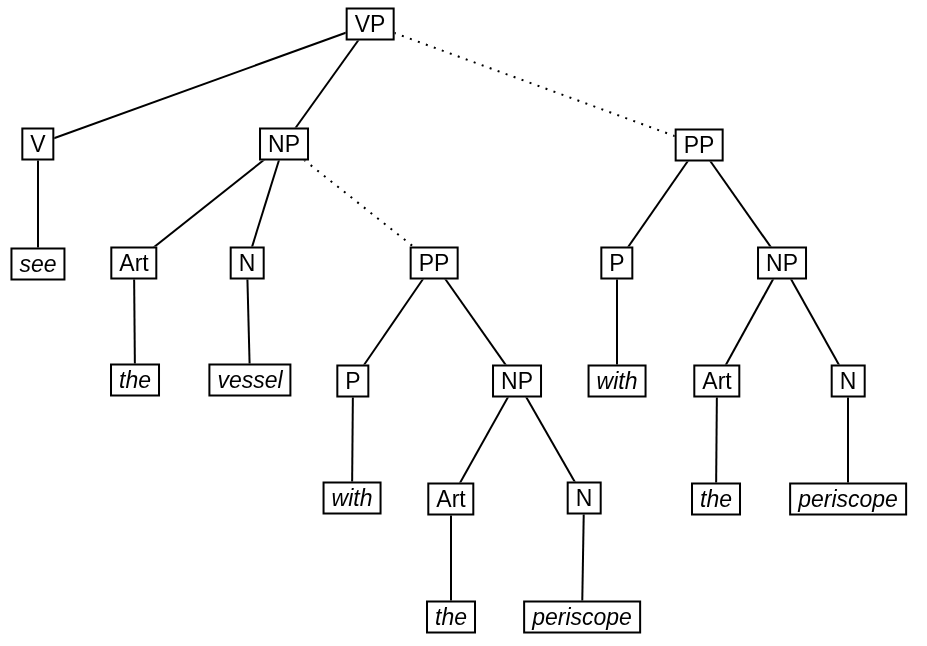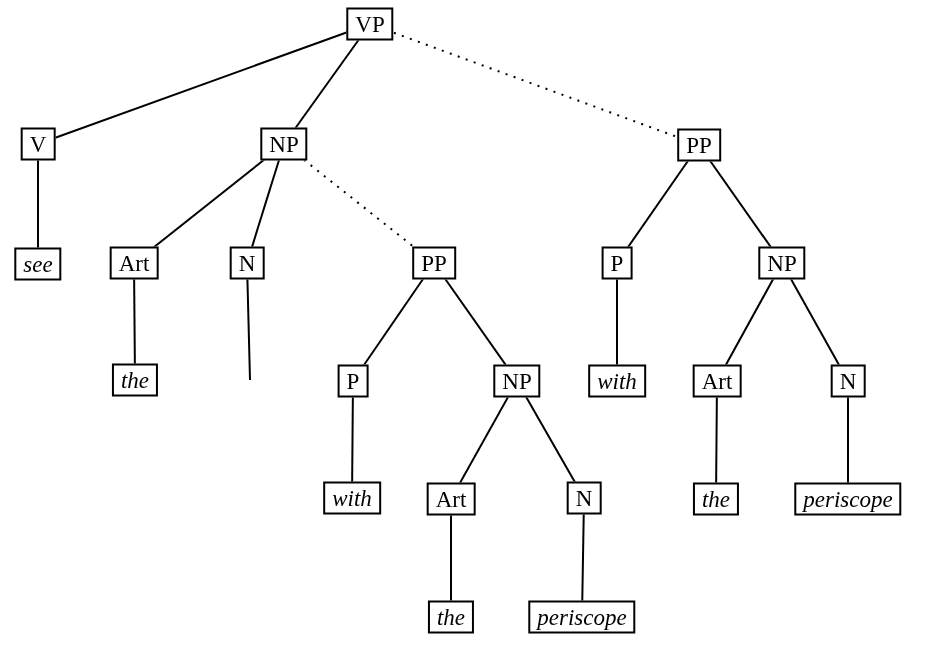--- a/index.html
+++ b/index.html
@@ -30,21 +30,20 @@
   line.edge.dotted {
     stroke-dasharray: 2 6.5;
   }
   .nodes-layer {
     position: absolute;
     left: 0;
     top: 0;
     width: 927px;
     height: 646px;
     z-index: 2;
-    font-family: Liberation Serif, serif;
   }
   .node {
     position: absolute;
     transform: translate(-50%, -50%);
     border: 2px solid #000000;
     background: #ffffff;
     color: #000000;
     padding: 1px 7px;
     font-size: 23px;
     line-height: 27px;
@@ -90,20 +89,21 @@
       <div class="node nonterminal" style="left: 38px; top: 144px;">V</div>
       <div class="node nonterminal" style="left: 284px; top: 144px;">NP</div>
       <div class="node nonterminal" style="left: 699px; top: 145px;">PP</div>
       <div class="node terminal" style="left: 38px; top: 264px; text-align: center;">see</div>
       <div class="node nonterminal" style="left: 134px; top: 263px;">Art</div>
       <div class="node nonterminal" style="left: 247px; top: 263px;">N</div>
       <div class="node nonterminal" style="left: 434px; top: 263px;">PP</div>
       <div class="node nonterminal" style="left: 617px; top: 263px;">P</div>
       <div class="node nonterminal" style="left: 782px; top: 263px;">NP</div>
       <div class="node terminal" style="left: 135px; top: 380px;">the</div>
+      <div class="node terminal" style="left: 250px; top: 380px;">vessel</div>
       <div class="node nonterminal" style="left: 353px; top: 381px;">P</div>
       <div class="node nonterminal" style="left: 517px; top: 381px;">NP</div>
       <div class="node terminal" style="left: 617px; top: 381px;">with</div>
       <div class="node nonterminal" style="left: 717px; top: 381px;">Art</div>
       <div class="node nonterminal" style="left: 848px; top: 381px;">N</div>
       <div class="node terminal" style="left: 352px; top: 498px;">with</div>
       <div class="node nonterminal" style="left: 451px; top: 499px;">Art</div>
       <div class="node nonterminal" style="left: 584px; top: 498px;">N</div>
       <div class="node terminal" style="left: 716px; top: 499px;">the</div>
       <div class="node terminal" style="left: 848px; top: 499px;">periscope</div>

